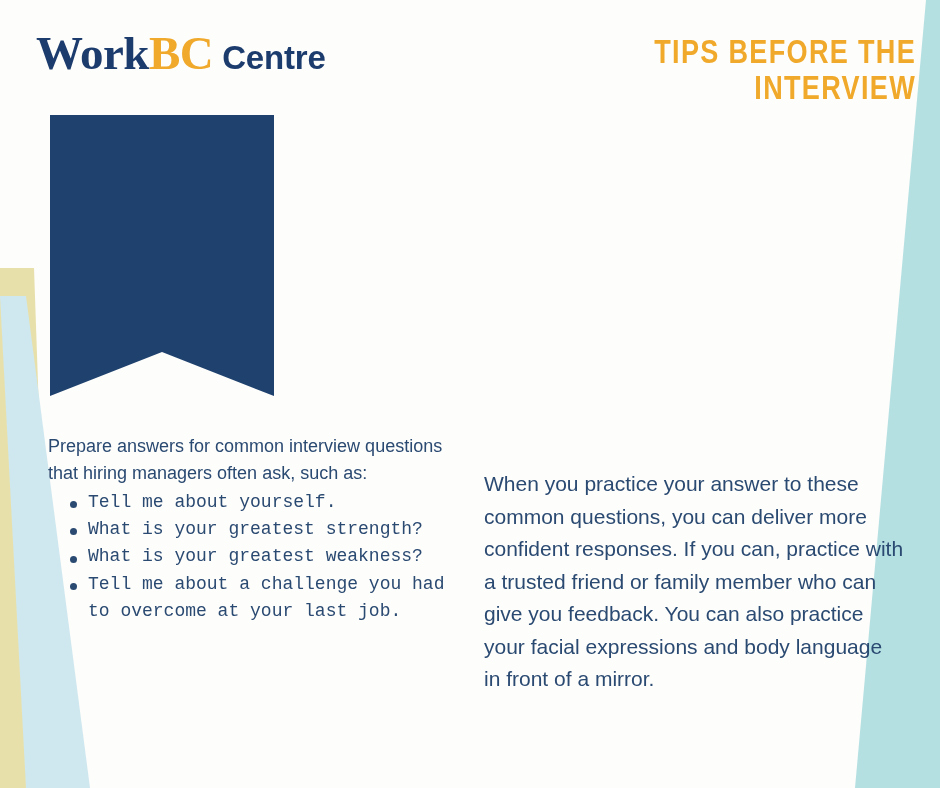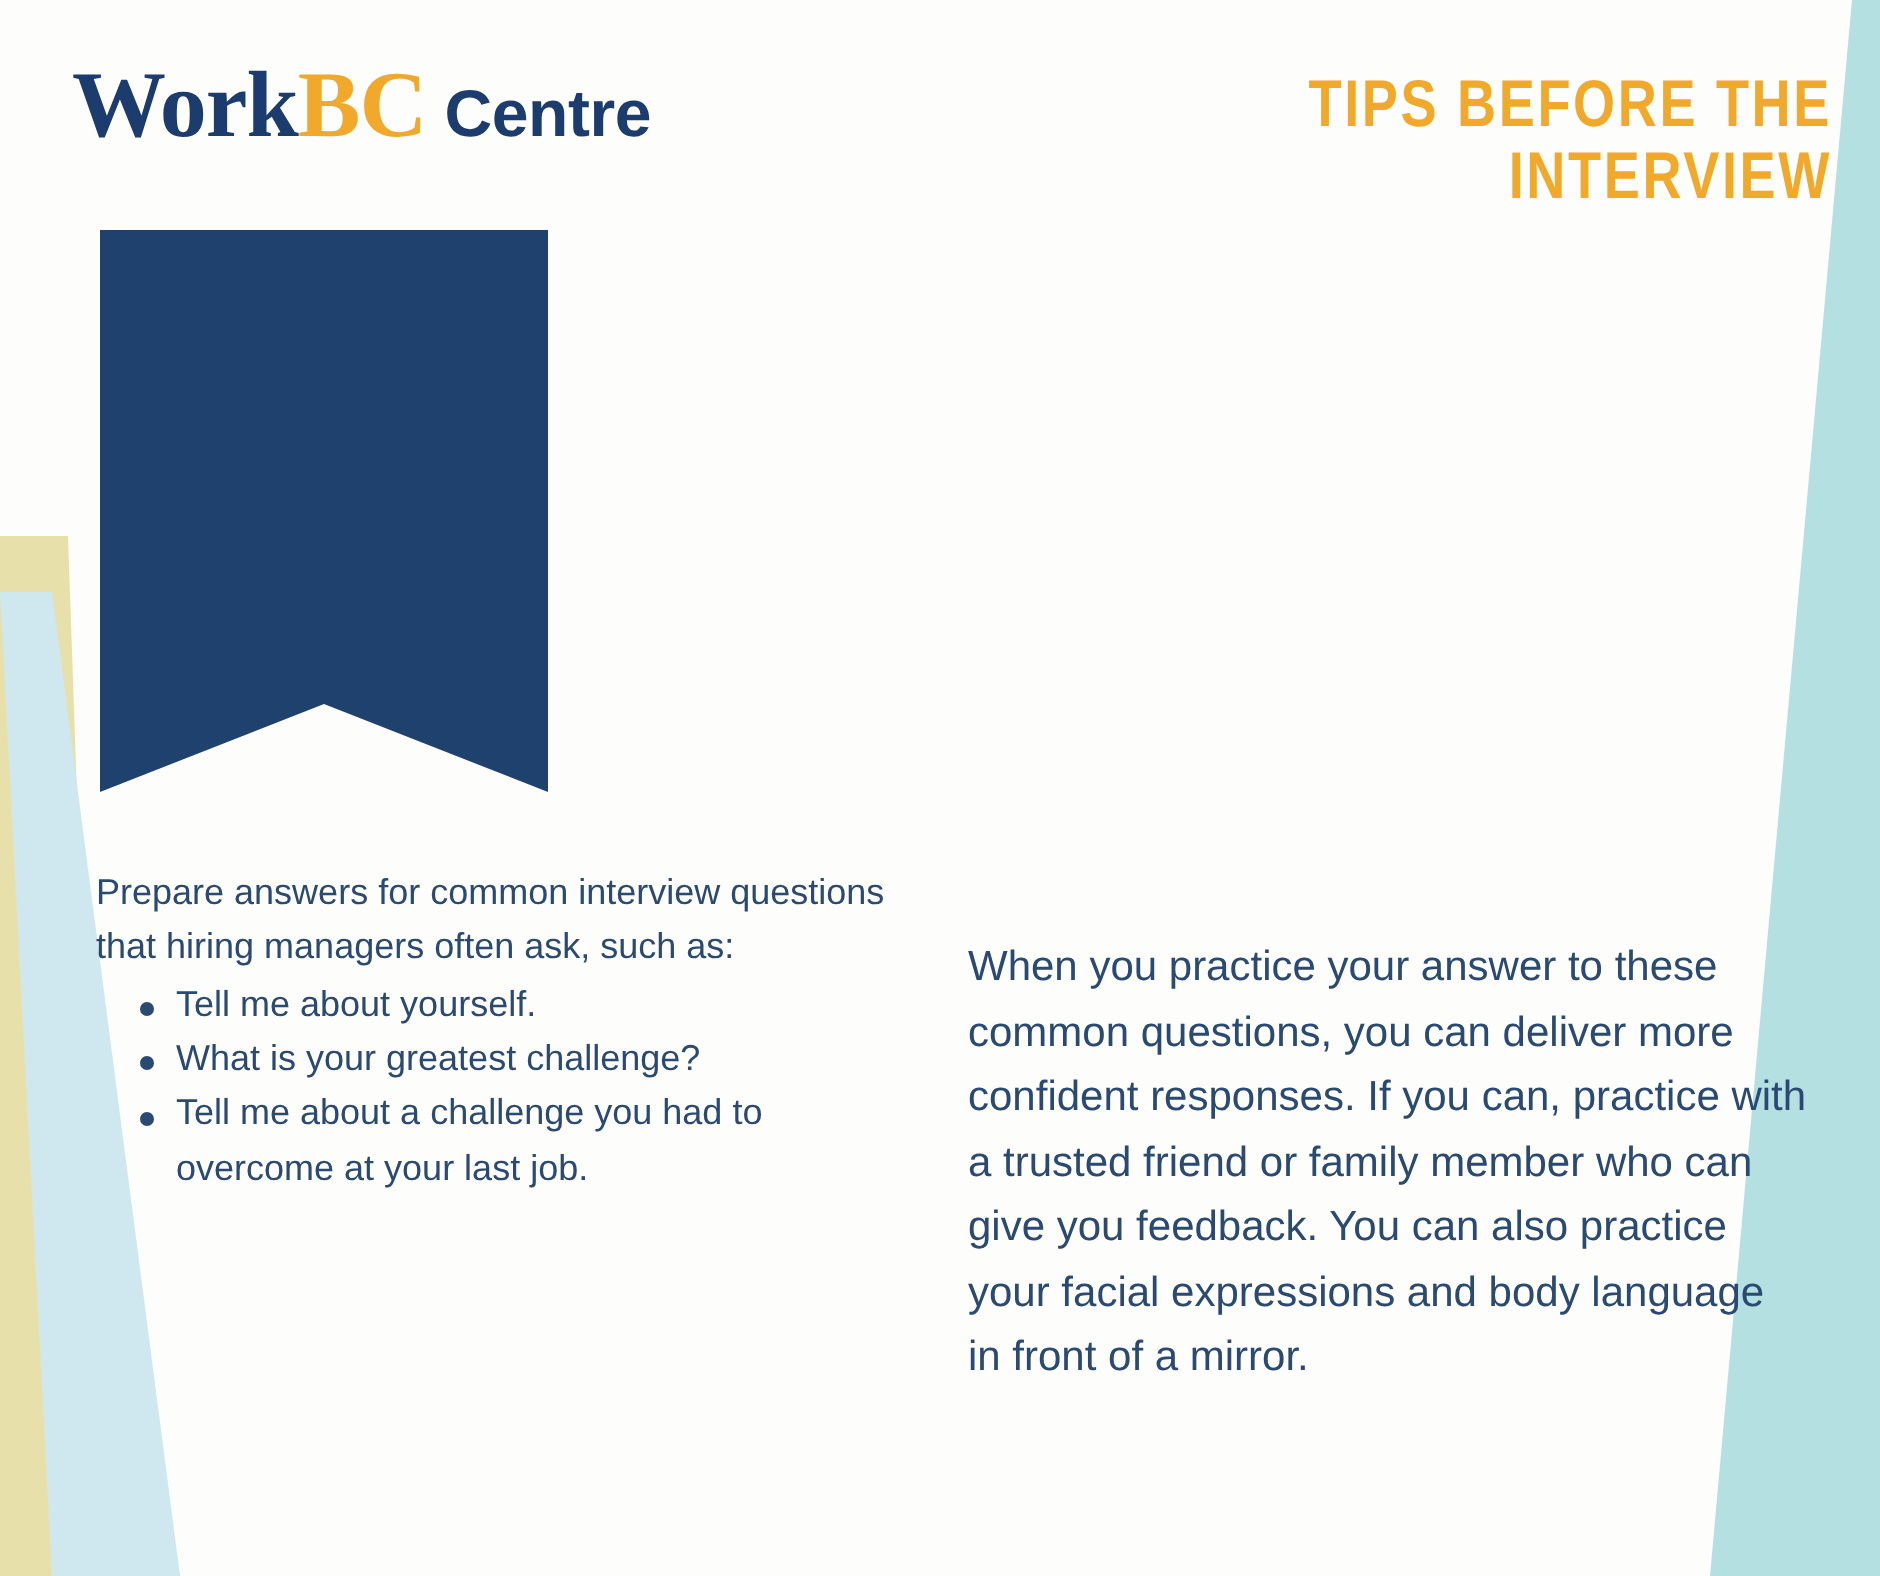--- a/index.html
+++ b/index.html
@@ -95,20 +95,21 @@
   }
   #col-left p.intro { margin:0 0 1px 0; }
   #col-left ul {
     list-style:none;
     margin:0; padding:0;
   }
   #col-left li {
     position:relative;
     padding-left:40px;
     margin:0;
+    font-family:Liberation Mono, monospace;
   }
   #col-left li .dot {
     position:absolute;
     left:22px; top:0.68em;
     width:7px; height:7px;
     border-radius:50%;
     background:#2b4a72;
   }
 
   #col-right {
@@ -146,21 +147,22 @@
   <div id="ribbon">
     <svg viewBox="0 0 224 281" xmlns="http://www.w3.org/2000/svg" preserveAspectRatio="none" aria-hidden="true">
       <polygon points="0,0 224,0 224,281 112,237 0,281" fill="#1e416e"></polygon>
     </svg>
   </div>
 
   <div class="col" id="col-left">
     <p class="intro">Prepare answers for common interview questions that hiring managers often ask, such as:</p>
     <ul>
       <li><span class="dot"></span><span>Tell me about yourself.</span></li>
-      <li><span class="dot"></span><span>What is your greatest challenge?</span></li>
+      <li><span class="dot"></span><span>What is your greatest strength?</span></li>
+      <li><span class="dot"></span><span>What is your greatest weakness?</span></li>
       <li><span class="dot"></span><span>Tell me about a challenge you had to overcome at your last job.</span></li>
     </ul>
   </div>
 
   <div class="col" id="col-right">
     <p>When you practice your answer to these common questions, you can deliver more confident responses. If you can, practice with a trusted friend or family member who can give you feedback. You can also practice your facial expressions and body language in front of a mirror.</p>
   </div>
 
 </div>
 

